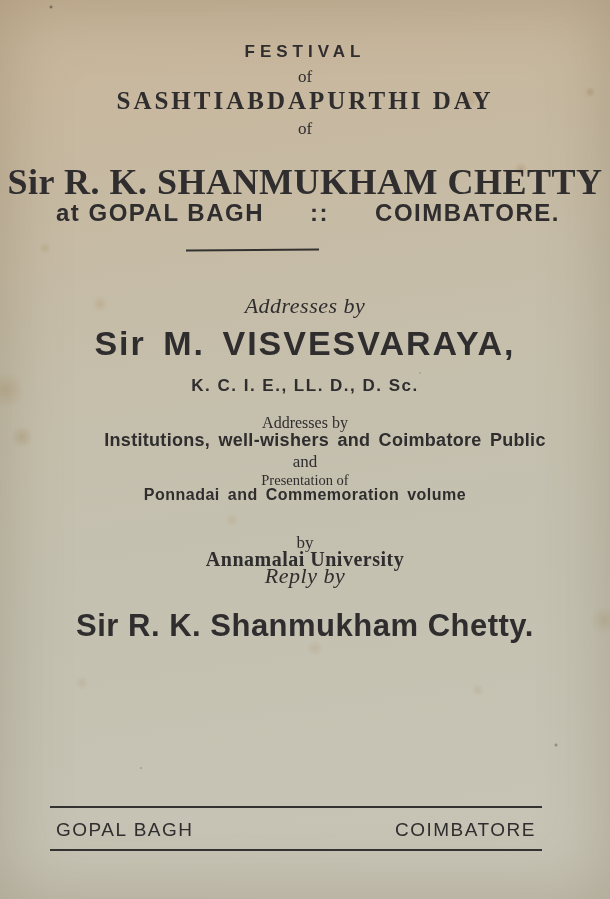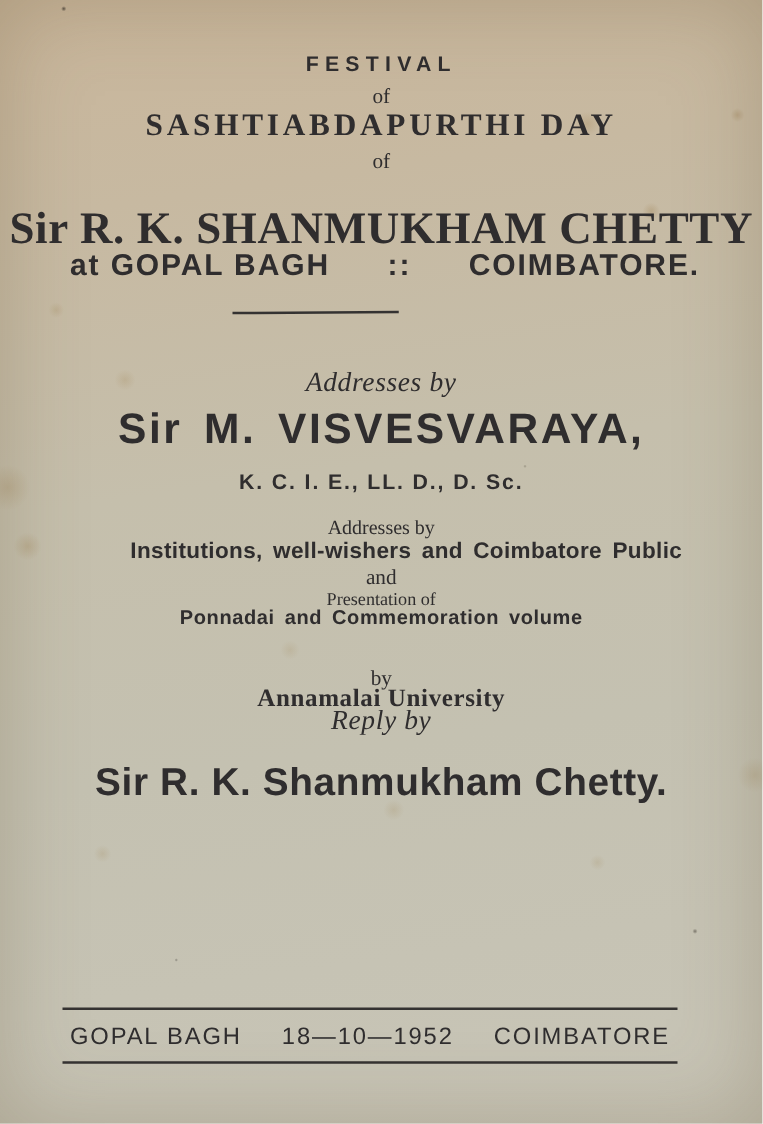--- a/index.html
+++ b/index.html
@@ -108,17 +108,16 @@
   <div class="line presentation-label serif">Presentation of</div>
   <div class="line presentation-items">Ponnadai and Commemoration volume</div>
   <div class="line by-word serif">by</div>
   <div class="line presenter">Annamalai University</div>
 
   <div class="line reply-label">Reply by</div>
   <div class="line reply-name">Sir R. K. Shanmukham Chetty.</div>
 
   <div class="footer">
     <span>GOPAL BAGH</span>
-    <span>18—10—1952</span>
     <span>COIMBATORE</span>
   </div>
 
 </div>
 
 </body></html>

